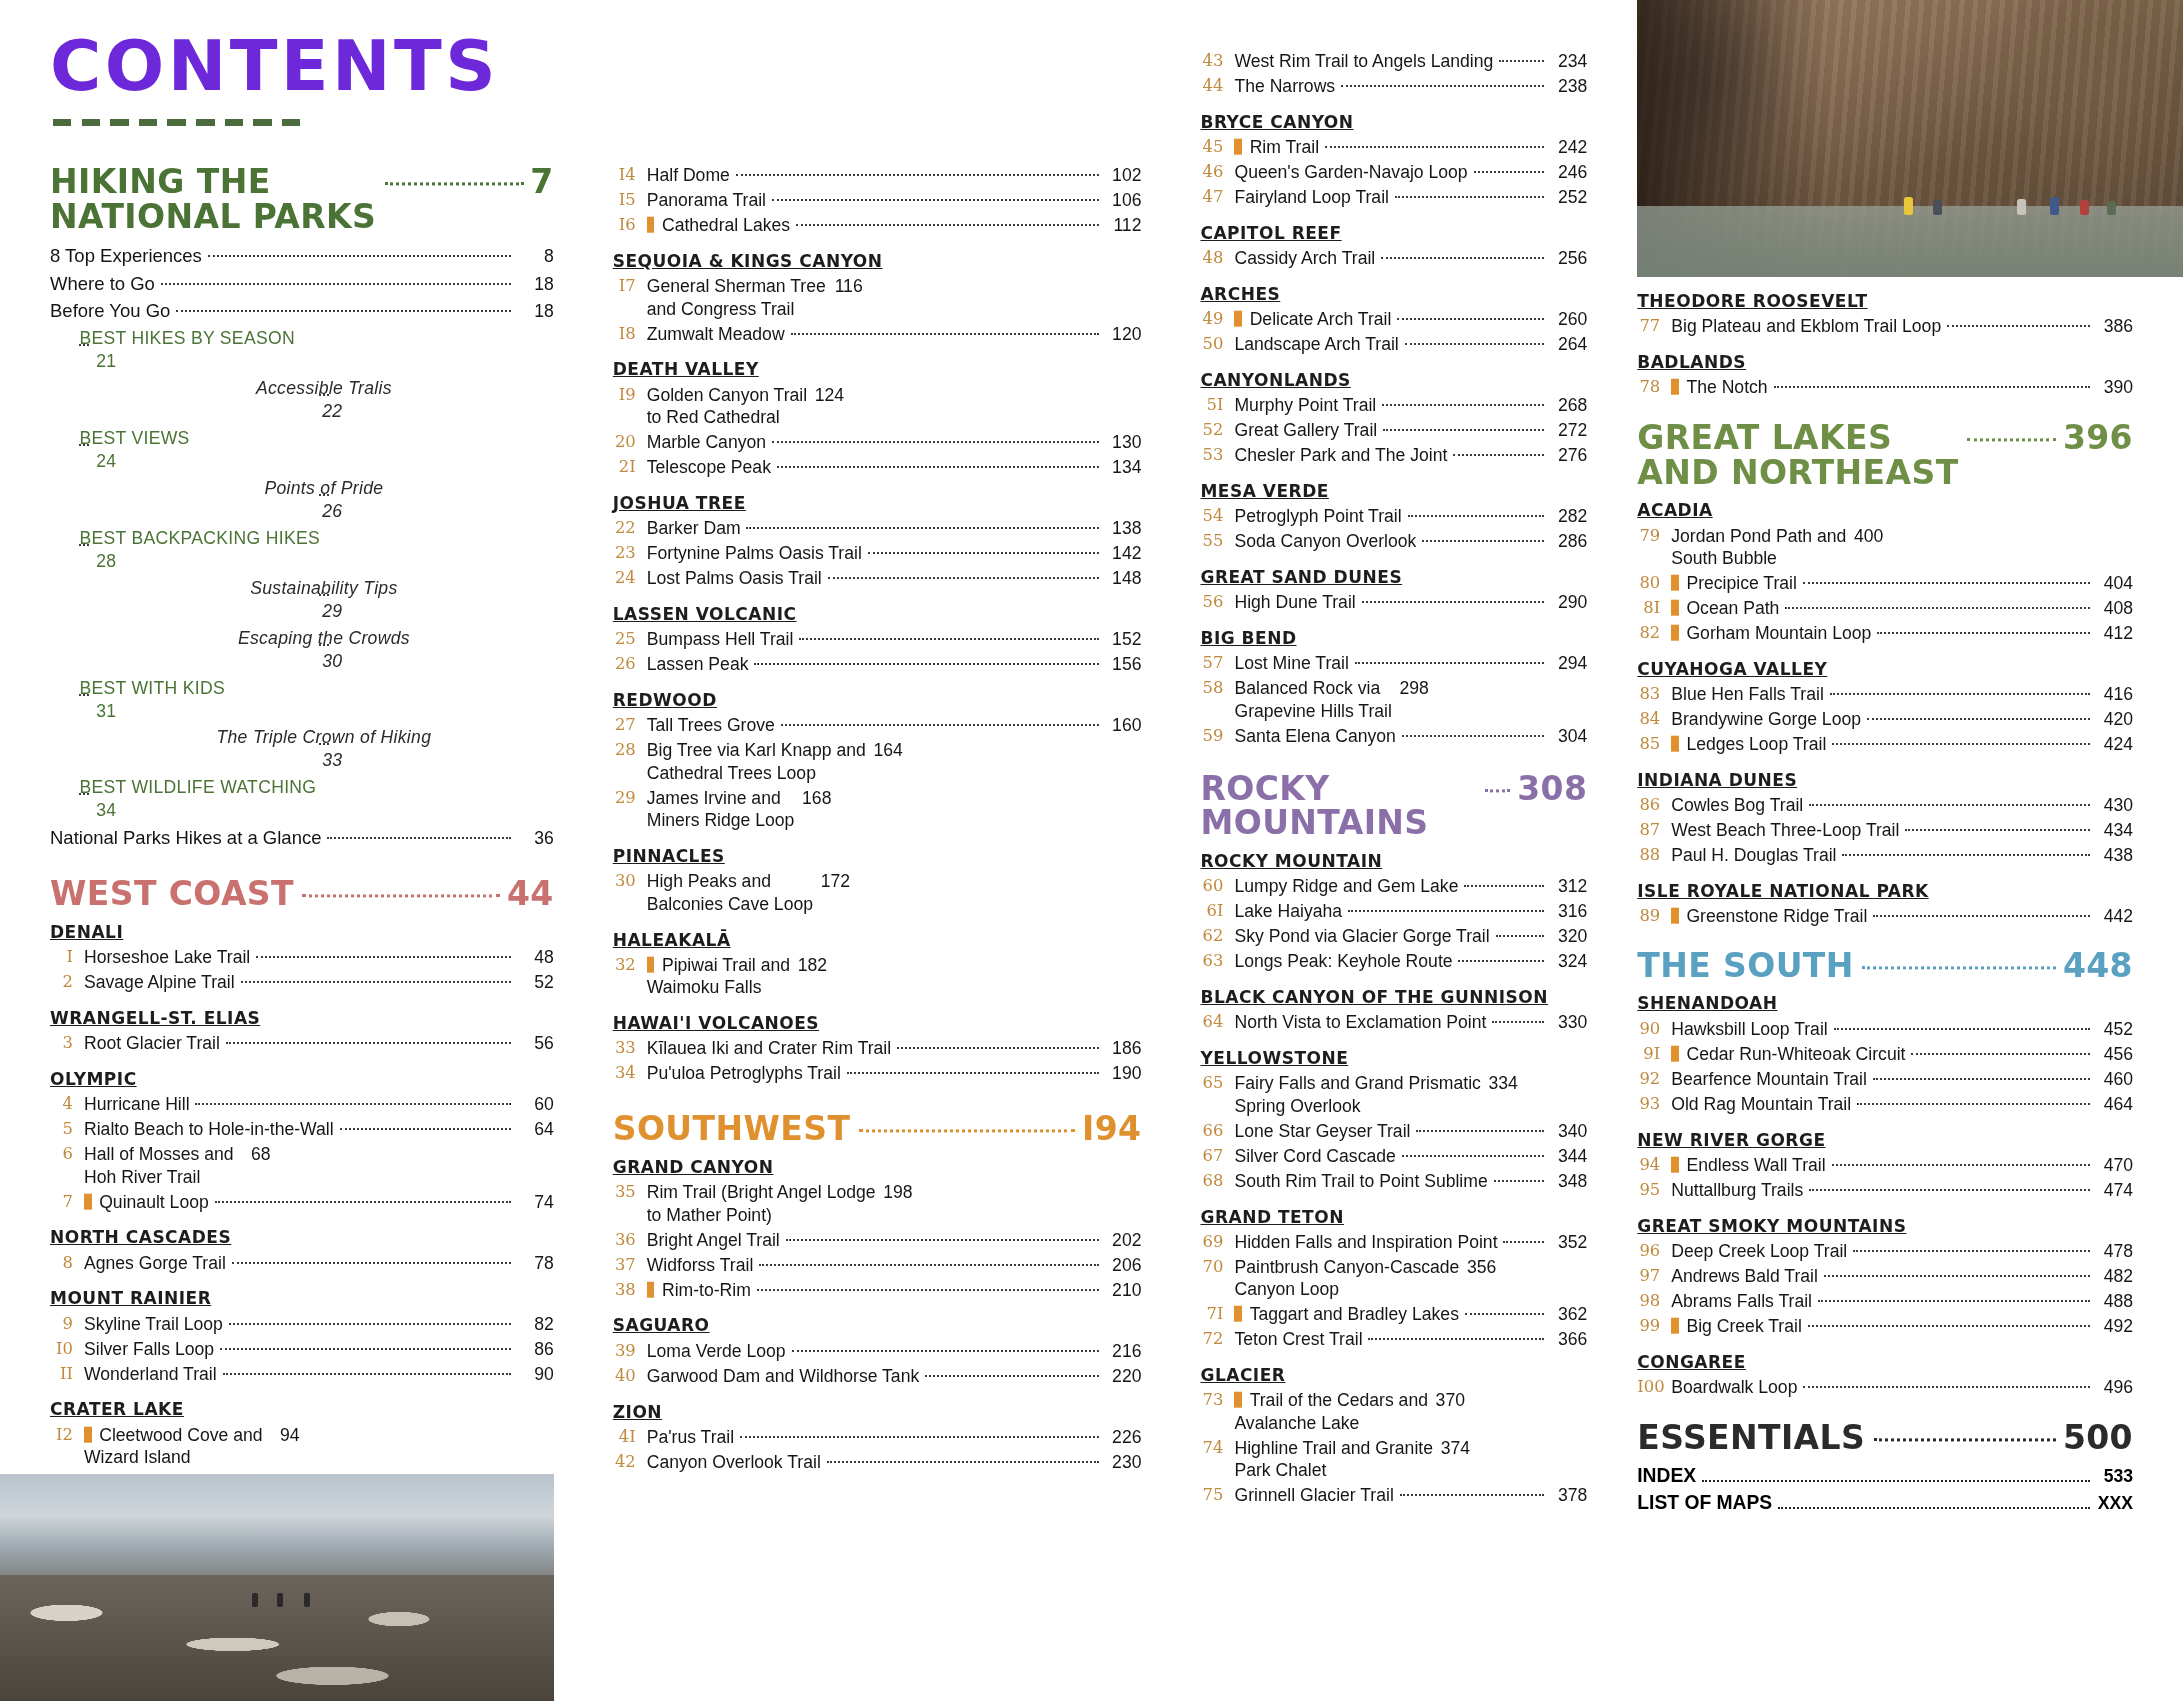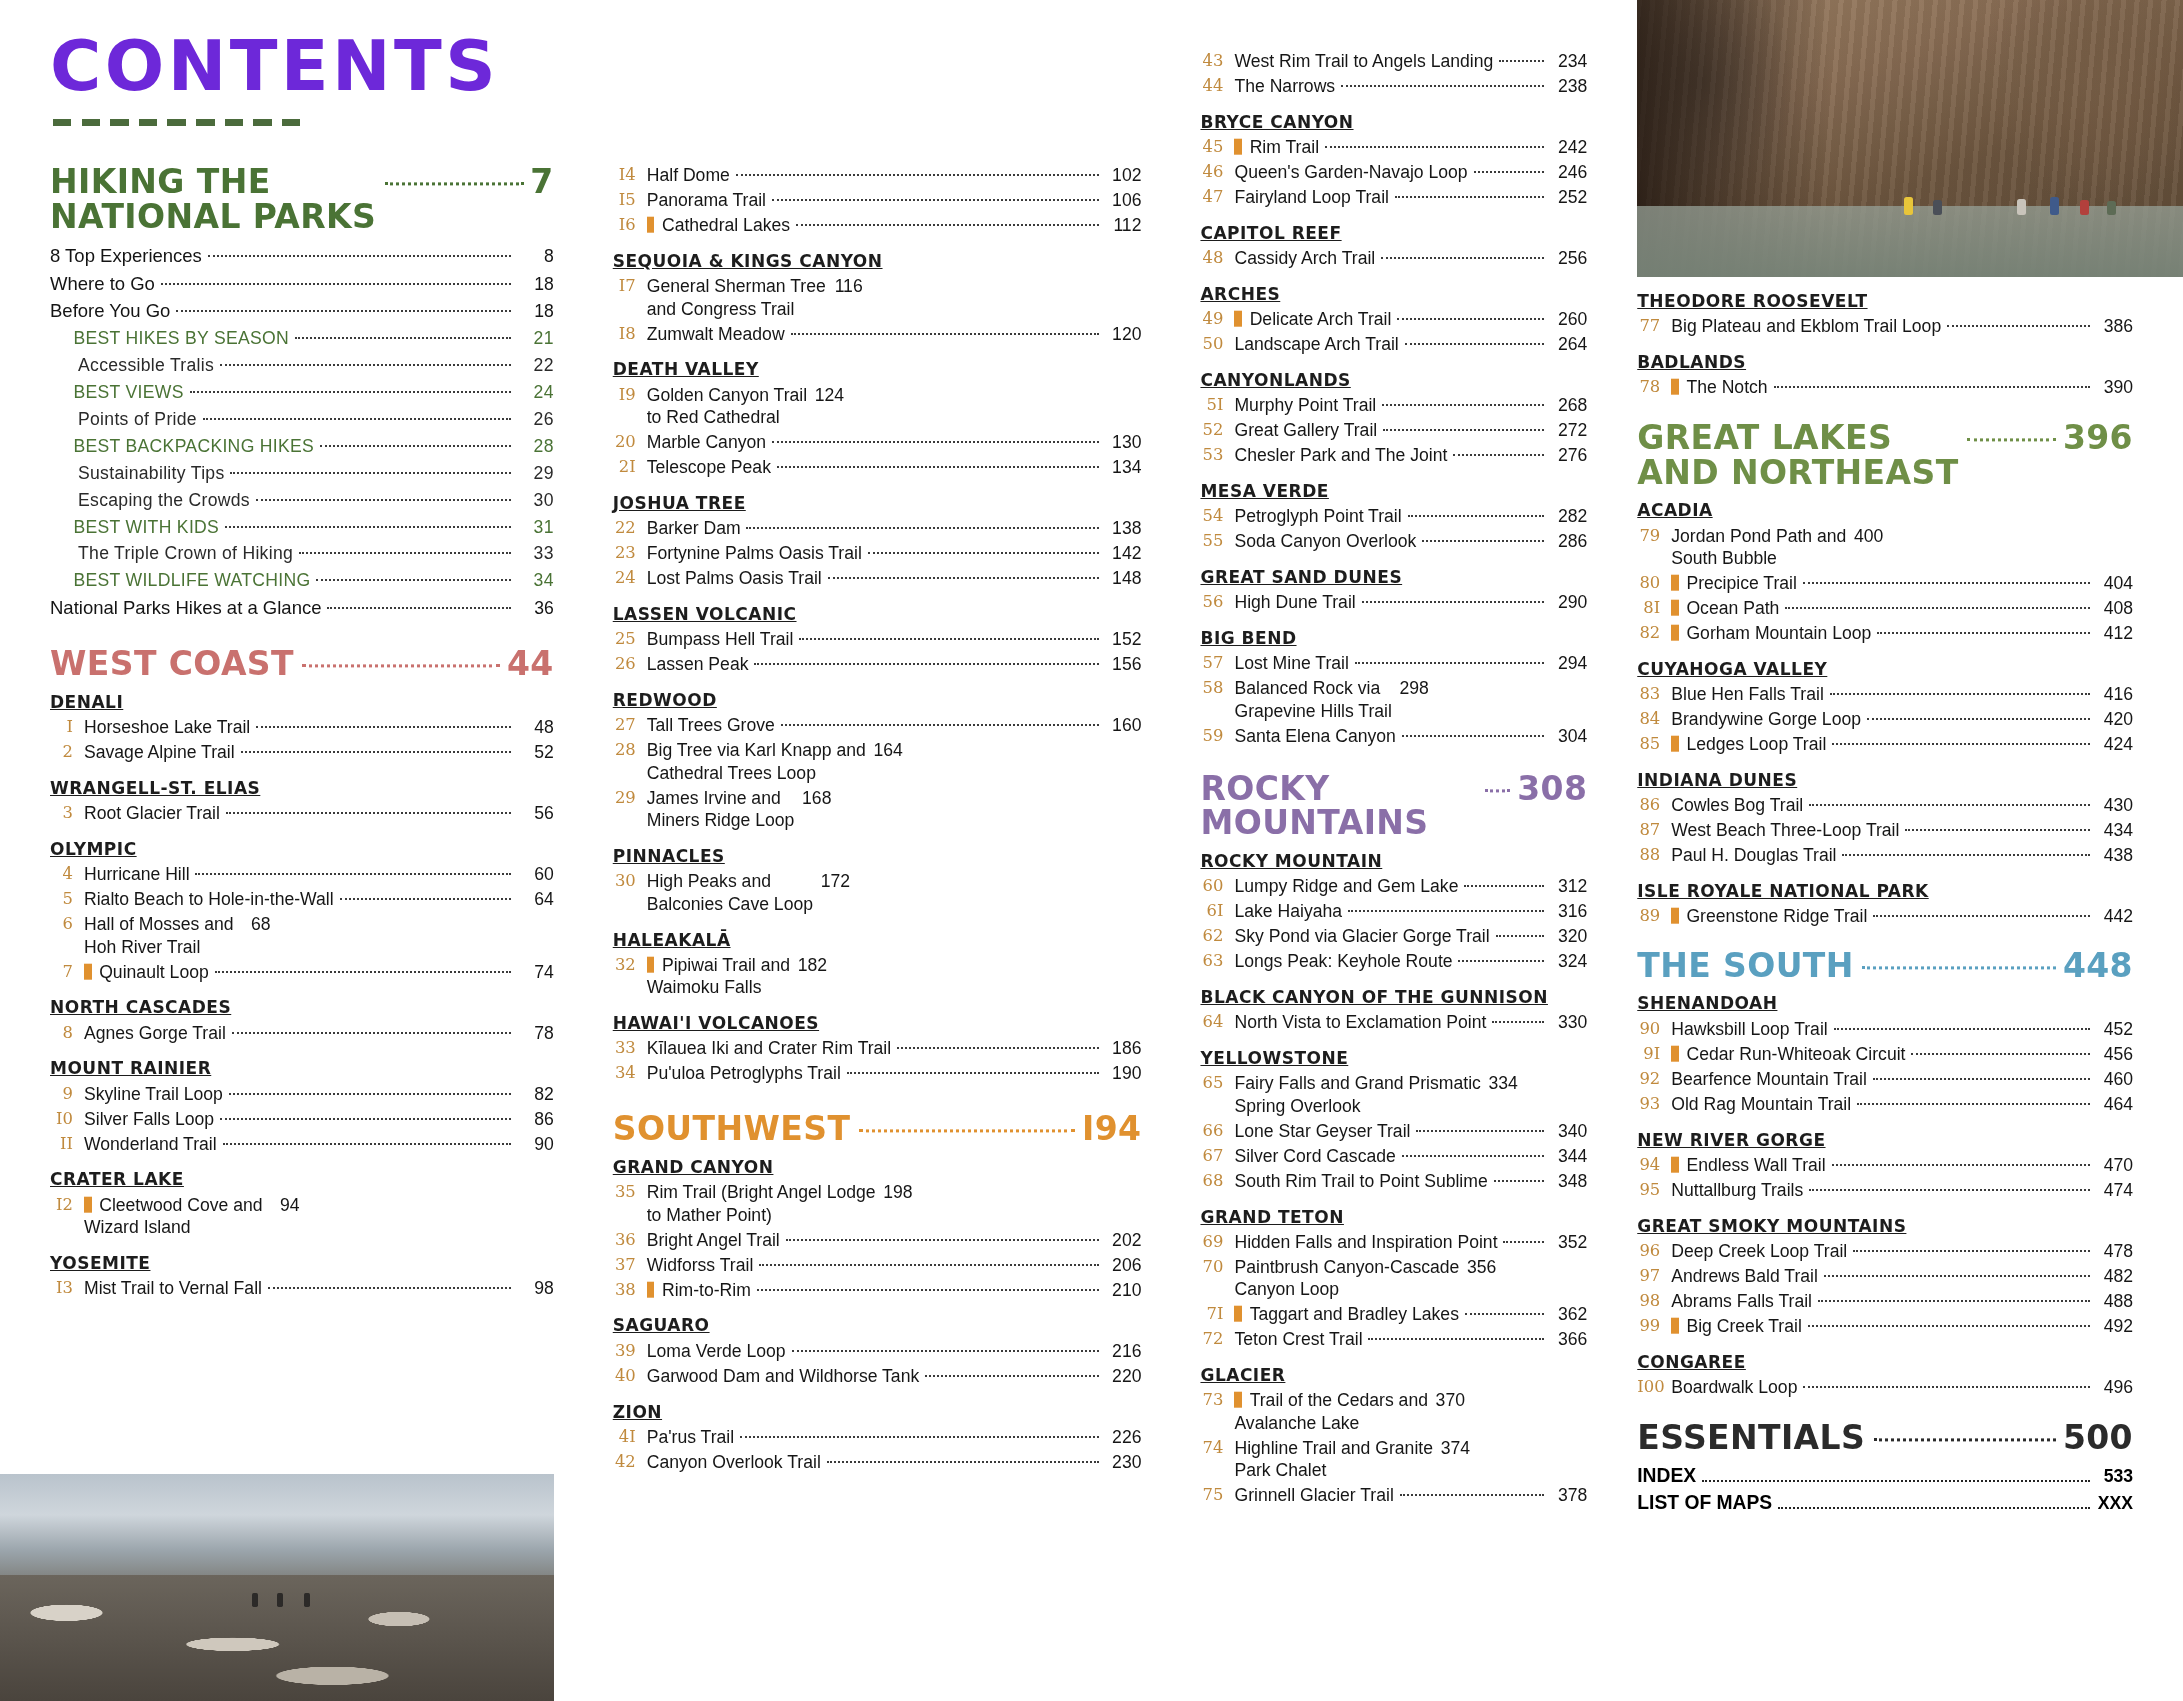--- a/index.html
+++ b/index.html
@@ -128,25 +128,28 @@
     font-size: 18.5px; color: #141414;
     margin: 0 0 5.9px 0;
   }
   .plain .label { font-weight: normal; }
   .sub {
     font-size: 17.6px;
     color: #4a7335;
     font-weight: bold;
     letter-spacing: 0.3px;
     margin-left: 23.5px;
+    flex-direction: column;
   }
   .sub.italic {
+    font-style: italic;
     font-weight: normal;
     color: #2a2a2a;
-    margin-left: 28px;
+    margin-left: 44px;
+    align-items: center;
   }
   .sub .pg2, .sub .dots2 { font-weight: normal; }
   .sub.italic .pg2 { color:#2a2a2a; }
   .sub .pg2 { color: #4a7335; }
 
   .essentials-row {
     display:flex; align-items:flex-end;
     font-size: 19.3px; font-weight: bold; color:#000000;
     margin: 5px 0 0 0;
   }

